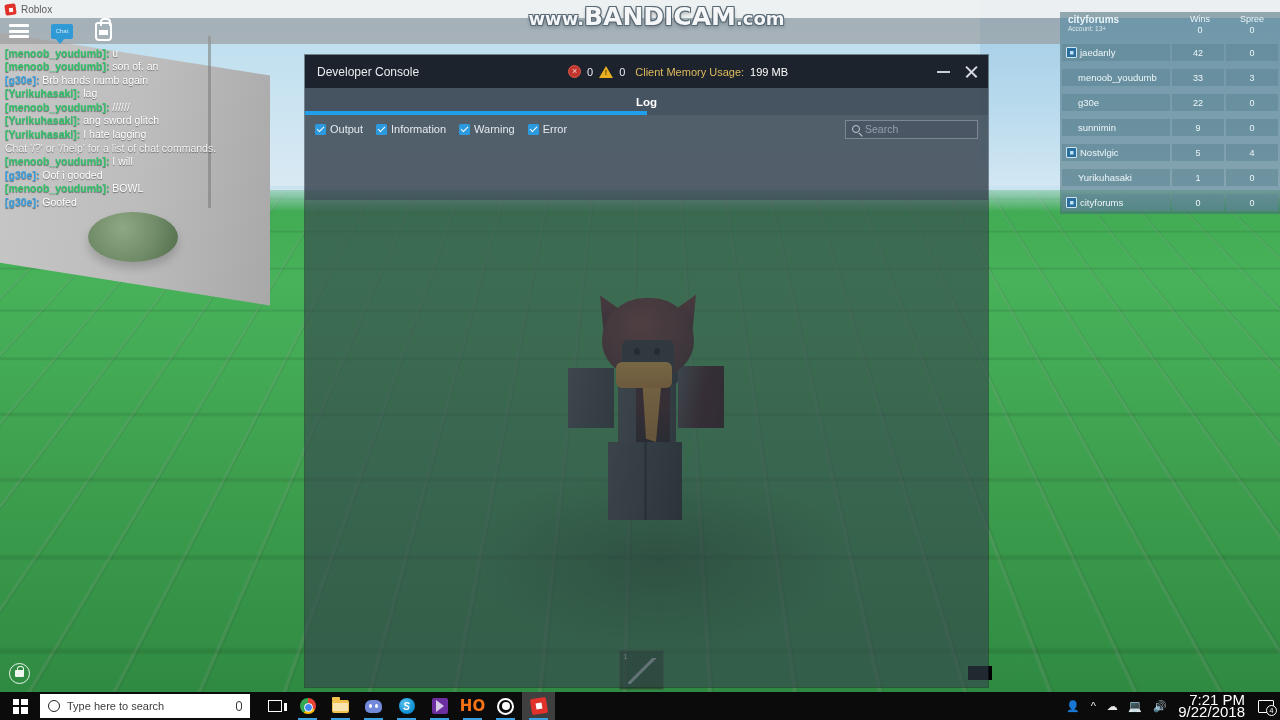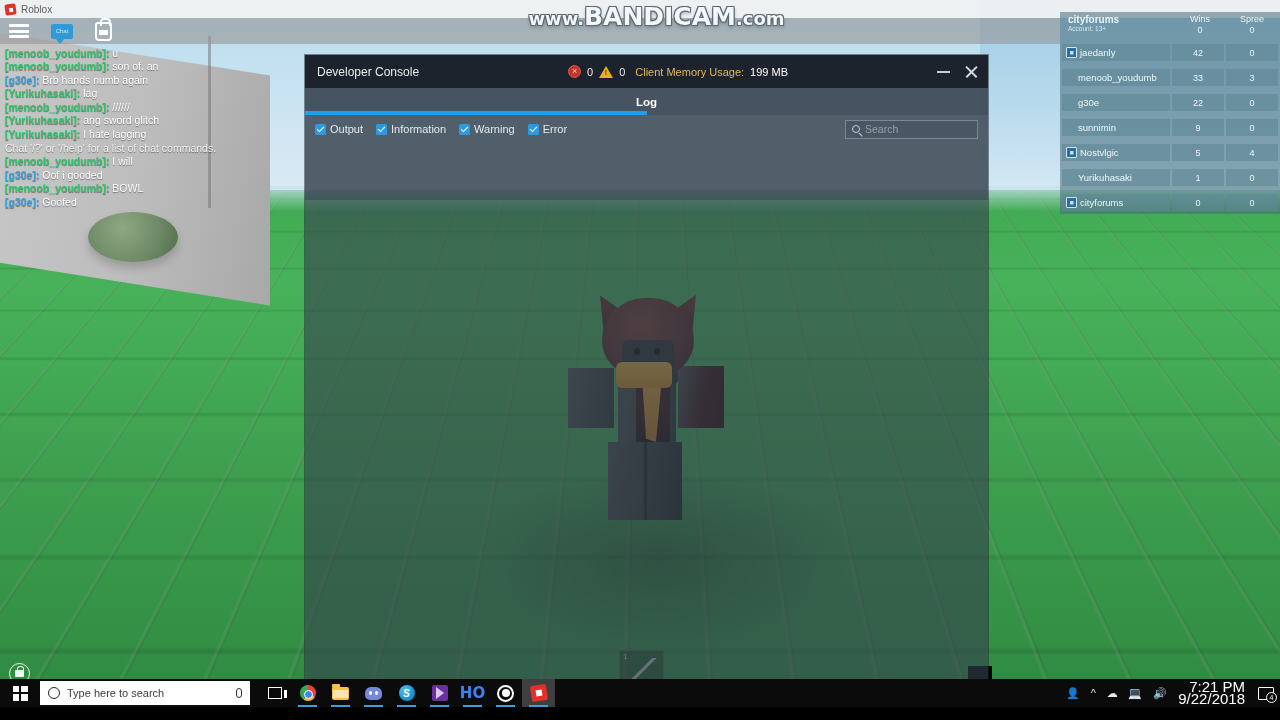--- a/index.html
+++ b/index.html
@@ -300,21 +300,21 @@
     font-family: "DejaVu Sans", sans-serif; font-weight: bold; font-size: 25px;
     letter-spacing: 0px; color: #f4f6f8; pointer-events: none;
     text-shadow: 0 0 1px #3b4a55, 1px 1px 0 #5d6e7a, -1px -1px 0 #5d6e7a,
                  1px -1px 0 #5d6e7a, -1px 1px 0 #5d6e7a, 0 2px 4px rgba(0,0,0,.35);
     padding-left: 33px;
   }
   #bandicam .small { font-size: 18px; }
 
   
   #taskbar {
-    position: absolute; left: 0; bottom: 13px; width: 1280px; height: 28px;
+    position: absolute; left: 0; bottom: 0; width: 1280px; height: 28px;
     background: #0b0b0b; display: flex; align-items: center;
   }
   .tb-start { width: 40px; height: 28px; display:flex; align-items:center; justify-content:center; }
   .winlogo { width: 15px; height: 15px; display: grid; grid-template-columns: 1fr 1fr;
              grid-template-rows: 1fr 1fr; gap: 1.6px; }
   .winlogo i { background: #ffffff; display: block; }
   .tb-search {
     width: 210px; height: 24px; background: #ffffff; display: flex; align-items: center;
     gap: 7px; padding: 0 8px; margin-left: 0;
   }
@@ -337,21 +337,21 @@
   .i-discord { width: 17px; height: 13px; background: #7289da; border-radius: 6px 6px 5px 5px; position: relative; }
   .i-discord::before, .i-discord::after { content:''; position:absolute; top:4px; width:3px; height:4px;
     background:#fff; border-radius:50%; }
   .i-discord::before { left:4px; } .i-discord::after { right:4px; }
   .i-skype { width: 16px; height: 16px; border-radius: 50%;
     background: radial-gradient(circle at 35% 32%, #57c0ec 0%, #1495d6 60%, #0a78b8 100%);
     display:flex; align-items:center; justify-content:center; font-size:10px; color:#fff; font-weight:bold; font-style:italic; }
   .i-vscode { width: 16px; height: 16px; background: #6c2fa0; position: relative; border-radius:2px; }
   .i-vscode::after { content:''; position:absolute; left:4px; top:2px; width:0; height:0;
     border-left: 8px solid #d8c9ea; border-top: 6px solid transparent; border-bottom: 6px solid transparent; }
-  .i-ho { font-size: 15px; color: #3b82f6; font-weight: bold; font-family: "DejaVu Sans", sans-serif; line-height: 1; }
+  .i-ho { font-size: 15px; color: #f97316; font-weight: bold; font-family: "DejaVu Sans", sans-serif; line-height: 1; }
   .i-bandicam { width: 17px; height: 17px; border-radius: 50%; border: 2px solid #fff;
     display:flex; align-items:center; justify-content:center; }
   .i-bandicam i { width: 8px; height: 8px; background: #fff; border-radius: 50%; }
   .i-roblox { width: 16px; height: 16px; background: #e0312b; border-radius: 2px;
     transform: rotate(-9deg); position: relative; }
   .i-roblox::after { content:''; position:absolute; left:5px; top:5px; width:6px; height:6px; background:#fff; }
   .tb-tray { margin-left: auto; display: flex; align-items: center; gap: 11px; padding-right: 6px; }
   .tray-ic { color: #e8e8e8; font-size: 11px; line-height: 1; }
   .tb-clock { font-size: 15px; color: #fff; text-align: right; line-height: 12px; padding-right: 2px; }
   .tb-notif { width: 16px; height: 13px; border: 1.6px solid #fff; border-radius: 1px; position: relative; }

